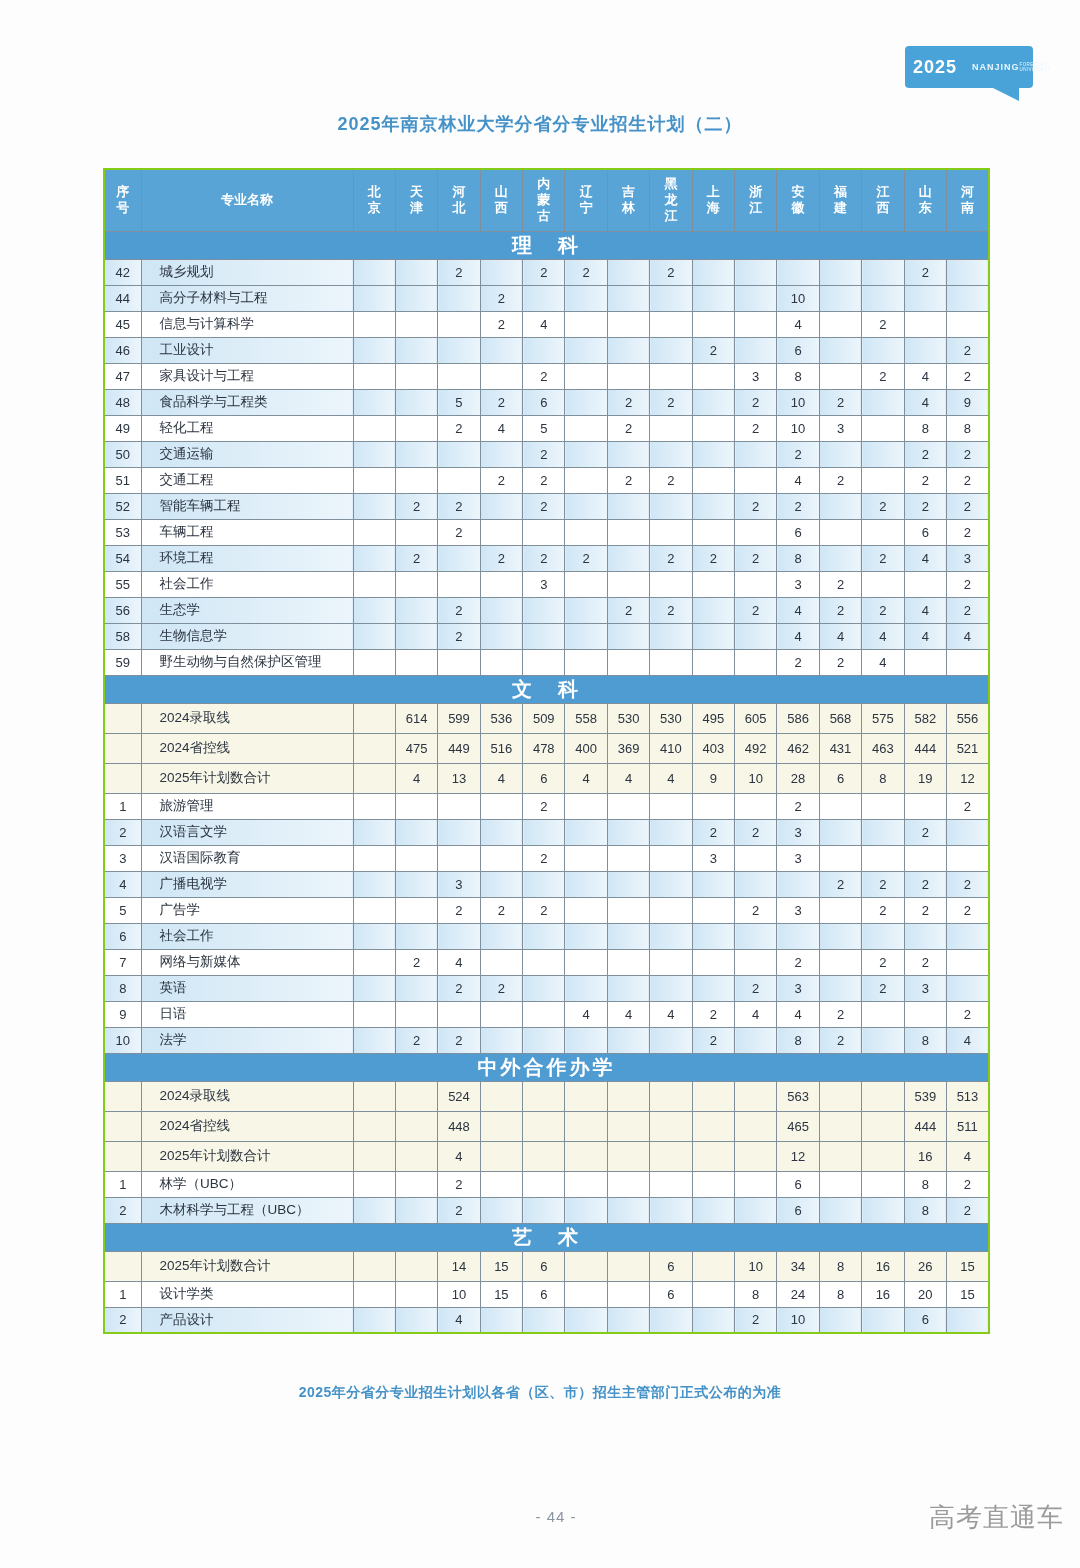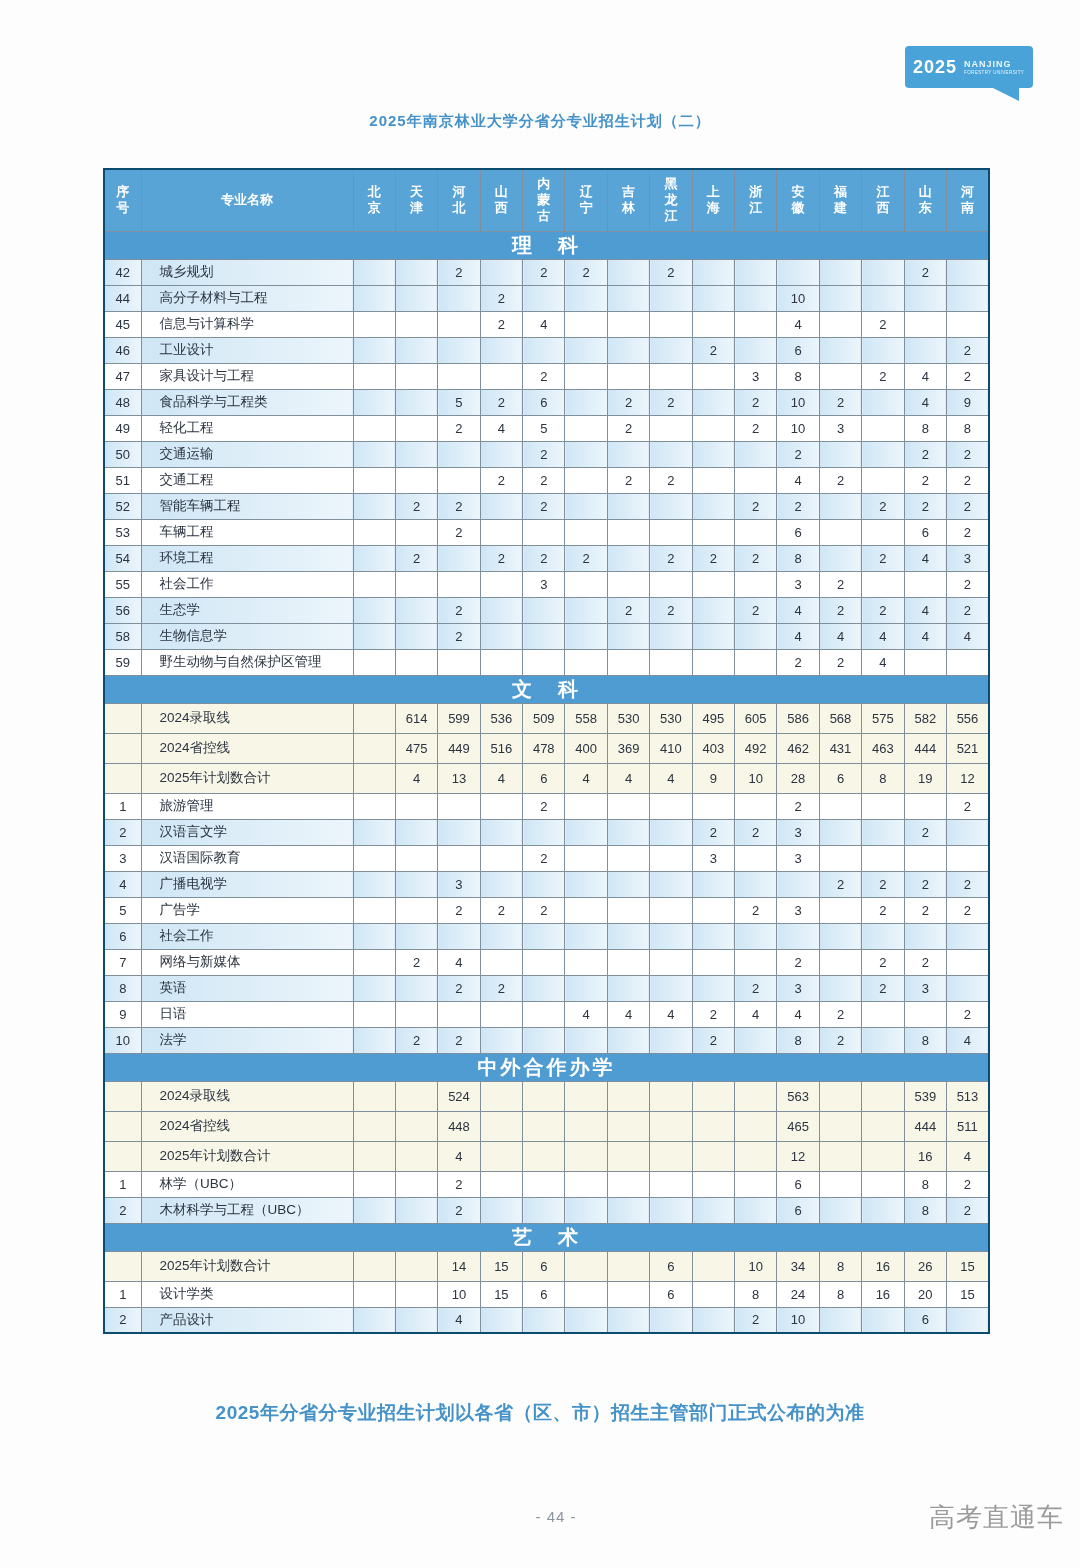--- a/index.html
+++ b/index.html
@@ -5,41 +5,41 @@
   * { margin:0; padding:0; box-sizing:border-box; }
   body { background:#ffffff; font-family:"Liberation Sans","DejaVu Sans",sans-serif; }
   .page {
     position:relative; width:1080px; height:1568px; margin:0 auto;
     background:#fdfdfd; overflow:hidden;
   }
   
   .logo {
     position:absolute; left:905px; top:46px; width:128px; height:42px;
     background:var(--logo-blue); border-radius:4px;
-    display:flex; align-items:center; padding:4px 8px; gap:7px;
+    display:flex; align-items:center; padding:4px 8px; gap:15px;
   }
   .logo-tail {
     position:absolute; bottom:-13px; right:14px; width:0; height:0;
     border-top:14px solid var(--logo-blue); border-left:28px solid transparent;
   }
   .logo-year { color:#fff; font-size:18px; font-weight:bold; letter-spacing:1px; }
-  .logo-words { display:flex; flex-direction:column; color:#eaf5fc; line-height:1.15; }
+  .logo-words { display:flex; flex-direction:row; color:#eaf5fc; line-height:1.15; }
   .logo-line1 { font-size:9px; font-weight:bold; letter-spacing:1px; }
   .logo-line2 { font-size:4.5px; letter-spacing:.4px; }
   
   .title {
     position:absolute; top:112px; left:0; width:100%;
-    text-align:center; font-size:15px; font-weight:bold; color:var(--title-blue);
+    text-align:center; font-size:18px; font-weight:bold; color:var(--title-blue);
     letter-spacing:1px;
   }
   
   .tbl-wrap { position:absolute; left:103px; top:168px; width:887px; }
   table {
     width:887px; border-collapse:collapse; table-layout:fixed;
-    border:2px solid #0c4a6e;
+    border:2px solid #84cc16;
   }
   th, td {
     border:1px solid var(--border); color:var(--text-dark);
     font-size:13px; text-align:center; vertical-align:middle;
     overflow:hidden; white-space:nowrap;
   }
   thead th {
     background:var(--header-blue); color:#ffffff; font-weight:bold;
     height:62px; font-size:13px;
   }
@@ -48,23 +48,22 @@
     background:var(--band-blue); color:#ffffff; font-weight:bold;
     height:27px; font-size:20px; letter-spacing:3px;
   }
   tr.r td { height:26px; background:#ffffff; }
   tr.r.blue td { background:linear-gradient(to right, var(--row-blue), var(--row-blue-fade)); }
   tr.r.stat td { height:30px; background:var(--stat-cream); }
   td.name { text-align:left; padding-left:18px; font-size:13.5px; }
   
   .note {
     position:absolute; top:1384px; left:0; width:100%;
-    text-align:center; font-size:19px; font-weight:bold; color:var(--title-blue);
+    text-align:center; font-size:14px; font-weight:bold; color:var(--title-blue);
     letter-spacing:.5px;
-    margin-top:16px;
   }
   .pagenum {
     position:absolute; top:1508px; left:0; width:100%;
     text-align:center; font-size:15px; color:#8a93a0; letter-spacing:1px;padding-left:32px;
   }
   .watermark {
     position:absolute; top:1500px; right:16px;
     font-size:26px; color:var(--watermark-gray); letter-spacing:1px;
   }
 </style>

